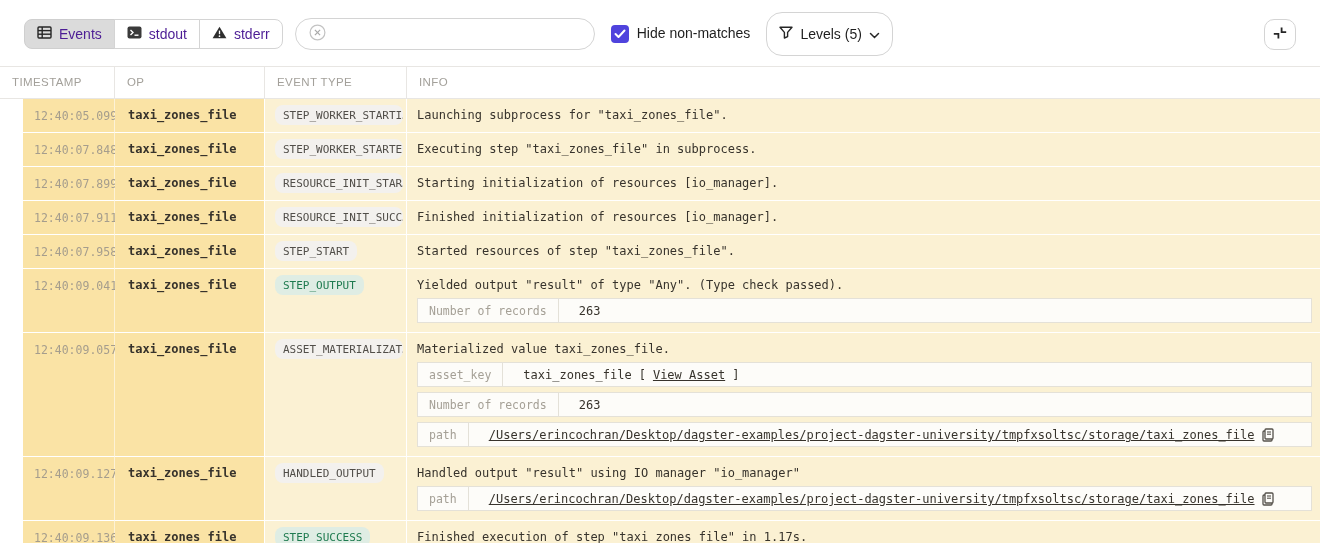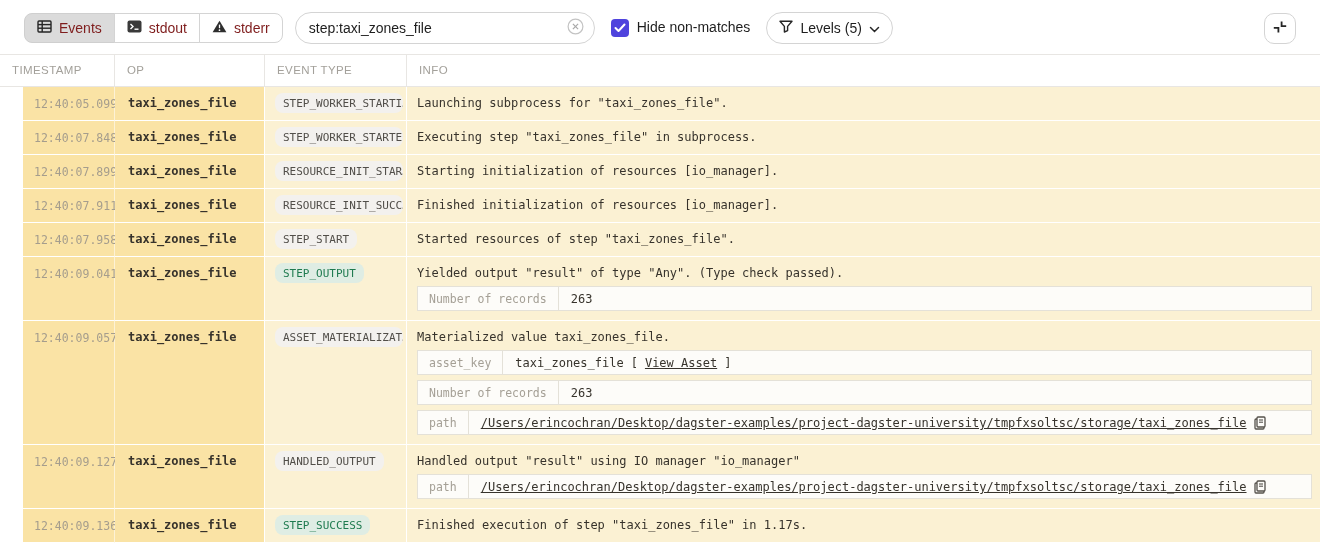--- a/index.html
+++ b/index.html
@@ -3,37 +3,37 @@
 <meta charset="utf-8">
 <style>
   * { box-sizing: border-box; margin: 0; padding: 0; }
   html, body { width: 1320px; height: 543px; overflow: hidden; background: #fff;
                font-family: "Liberation Sans", sans-serif; color: #1e1e1e; }
 
   
   .toolbar { display: flex; align-items: center; padding: 12px 24px 10px 24px; }
   .seg-group { display: flex; }
   .seg-btn { display: flex; align-items: center; gap: 7px; padding: 6px 12px;
-             border: 1px solid #d4d4d4; background: #fff; font-size: 14px; color: #7f1d1d;
+             border: 1px solid #d4d4d4; background: #fff; font-size: 14px; color: #4c1d95;
              cursor: pointer; margin-left: -1px; white-space: nowrap; }
   .seg-btn:first-child { border-radius: 8px 0 0 8px; margin-left: 0; }
   .seg-btn:last-child { border-radius: 0 8px 8px 0; }
   .seg-btn.active { background: #dbdbdb; border-color: #cfcfcf; }
 
   .search-box { display: flex; align-items: center; width: 300px; height: 32px;
                 margin-left: 12px; border: 1px solid #d4d4d4; border-radius: 16px;
                 padding: 0 10px 0 13px; background: #fff; }
   .search-box input { flex: 1; border: none; outline: none; font-size: 14px;
                       font-family: "Liberation Sans", sans-serif; color: #1e1e1e; background: transparent; }
 
   .chk-wrap { display: flex; gap: 8px; margin-left: 16px; font-size: 14px; }
   .chk { width: 18px; height: 18px; border-radius: 4px; background: #4F43DD;
          display: flex; align-items: center; justify-content: center; cursor: pointer; }
 
-  .levels-btn { display: flex; align-items: center; gap: 7px; margin-left: 16px; height: 32px;
+  .levels-btn { display: flex; align-items: center; gap: 7px; margin-left: 16px; height: 44px;
                 border: 1px solid #d4d4d4; border-radius: 16px; background: #fff;
                 padding: 0 12px; font-size: 14px; color: #1e1e1e; cursor: pointer; }
 
   .spacer { flex: 1; }
   .collapse-btn { width: 32px; height: 31px; border: 1px solid #d4d4d4; border-radius: 10px;
                   background: #fff; display: flex; align-items: center; justify-content: center; cursor: pointer; }
 
   
   .grid { display: grid; grid-template-columns: 115px 150px 142px 1fr; }
   .log-header { border-top: 1px solid #e8e6e3; border-bottom: 1px solid #e8e6e3; }
@@ -52,21 +52,21 @@
             font-size: 12px; color: #37332c; }
   .info-msg { line-height: 16px; }
 
   .tag { display: inline-block; font-family: "DejaVu Sans Mono", monospace; font-size: 11px;
          padding: 4px 8px 3px 8px; border-radius: 8px; white-space: nowrap; max-width: 128px;
          overflow: hidden; }
   .tag-gray { background: #F3F1EE; color: #514e49; }
   .tag-green { background: #DFEDE4; color: #1e7a4f; }
 
   .meta { display: flex; align-items: stretch; margin-top: 5px; background: #FDFCF9;
-          border: 1px solid #E4E1D8; }
+          border: 1px solid #E4E1D8; gap: 8px; }
   .meta-label { padding: 5px 11px 4px 11px; color: #a5a096; font-family: "DejaVu Sans Mono", monospace;
                 font-size: 11.5px; border-right: 1px solid #E4E1D8; white-space: nowrap;
                 display: flex; align-items: center; }
   .meta-value { padding: 5px 12px 4px 12px; font-family: "DejaVu Sans Mono", monospace; font-size: 12px;
                 color: #37332c; display: flex; align-items: flex-start; gap: 7px; }
   .meta-value a { color: #37332c; text-decoration: underline; cursor: pointer; }
   .copy-ic { display: inline-flex; cursor: pointer; }
 </style>
 </head>
 <body>
@@ -102,21 +102,20 @@
             <path d="M7.5 0.8 L14.4 12.2 H0.6 Z" fill="#2e2e2e"></path>
             <line x1="7.5" y1="4.6" x2="7.5" y2="8.2" stroke="#fff" stroke-width="1.3"></line>
             <circle cx="7.5" cy="10.2" r="0.85" fill="#fff"></circle>
           </svg>
       </span>
       <span>stderr</span>
     </button>
   </div>
 
   <div class="search-box">
-    <input value="step:taxi_zones_file" style="">
     <span class="clear">
       <svg width="17" height="17" viewBox="0 0 17 17">
           <circle cx="8.5" cy="8.5" r="7.4" fill="none" stroke="#c3c3c3" stroke-width="1.2"></circle>
           <line x1="5.9" y1="5.9" x2="11.1" y2="11.1" stroke="#a9a9a9" stroke-width="1.2"></line>
           <line x1="11.1" y1="5.9" x2="5.9" y2="11.1" stroke="#a9a9a9" stroke-width="1.2"></line>
         </svg>
     </span>
   </div>
 
   <div class="chk-wrap">

